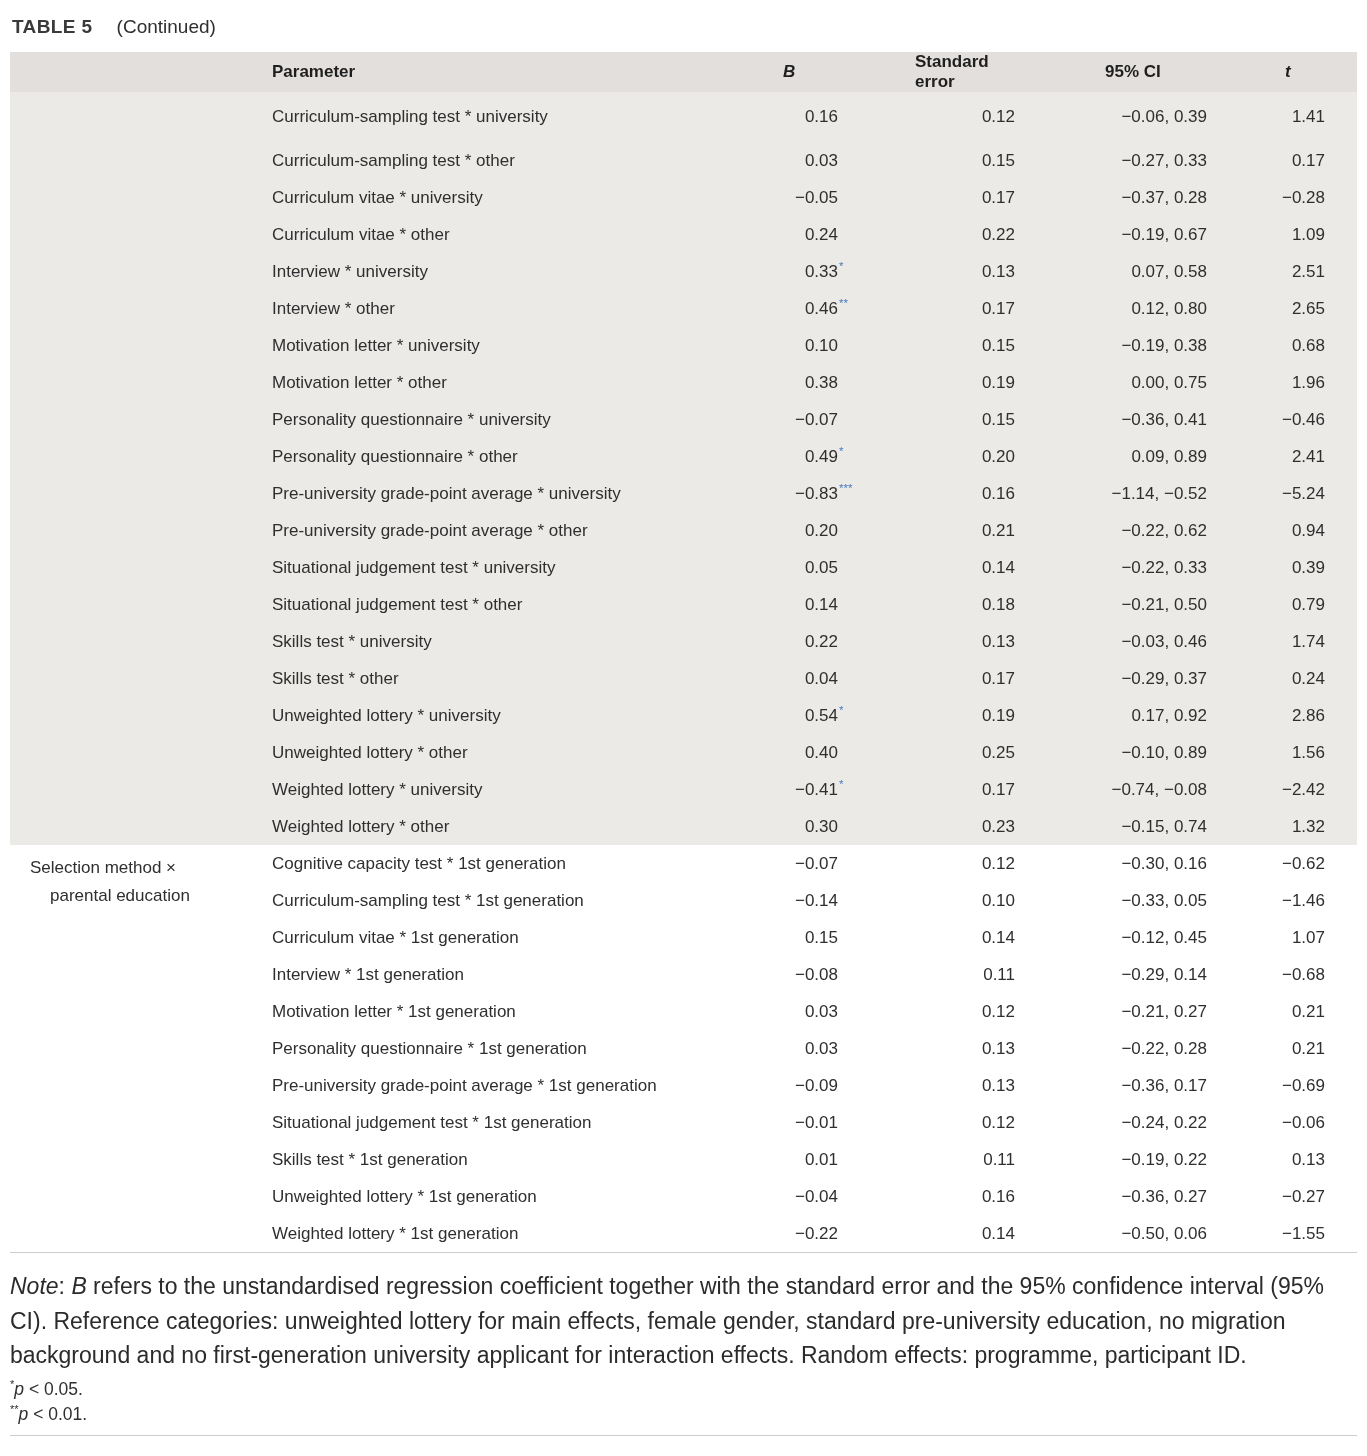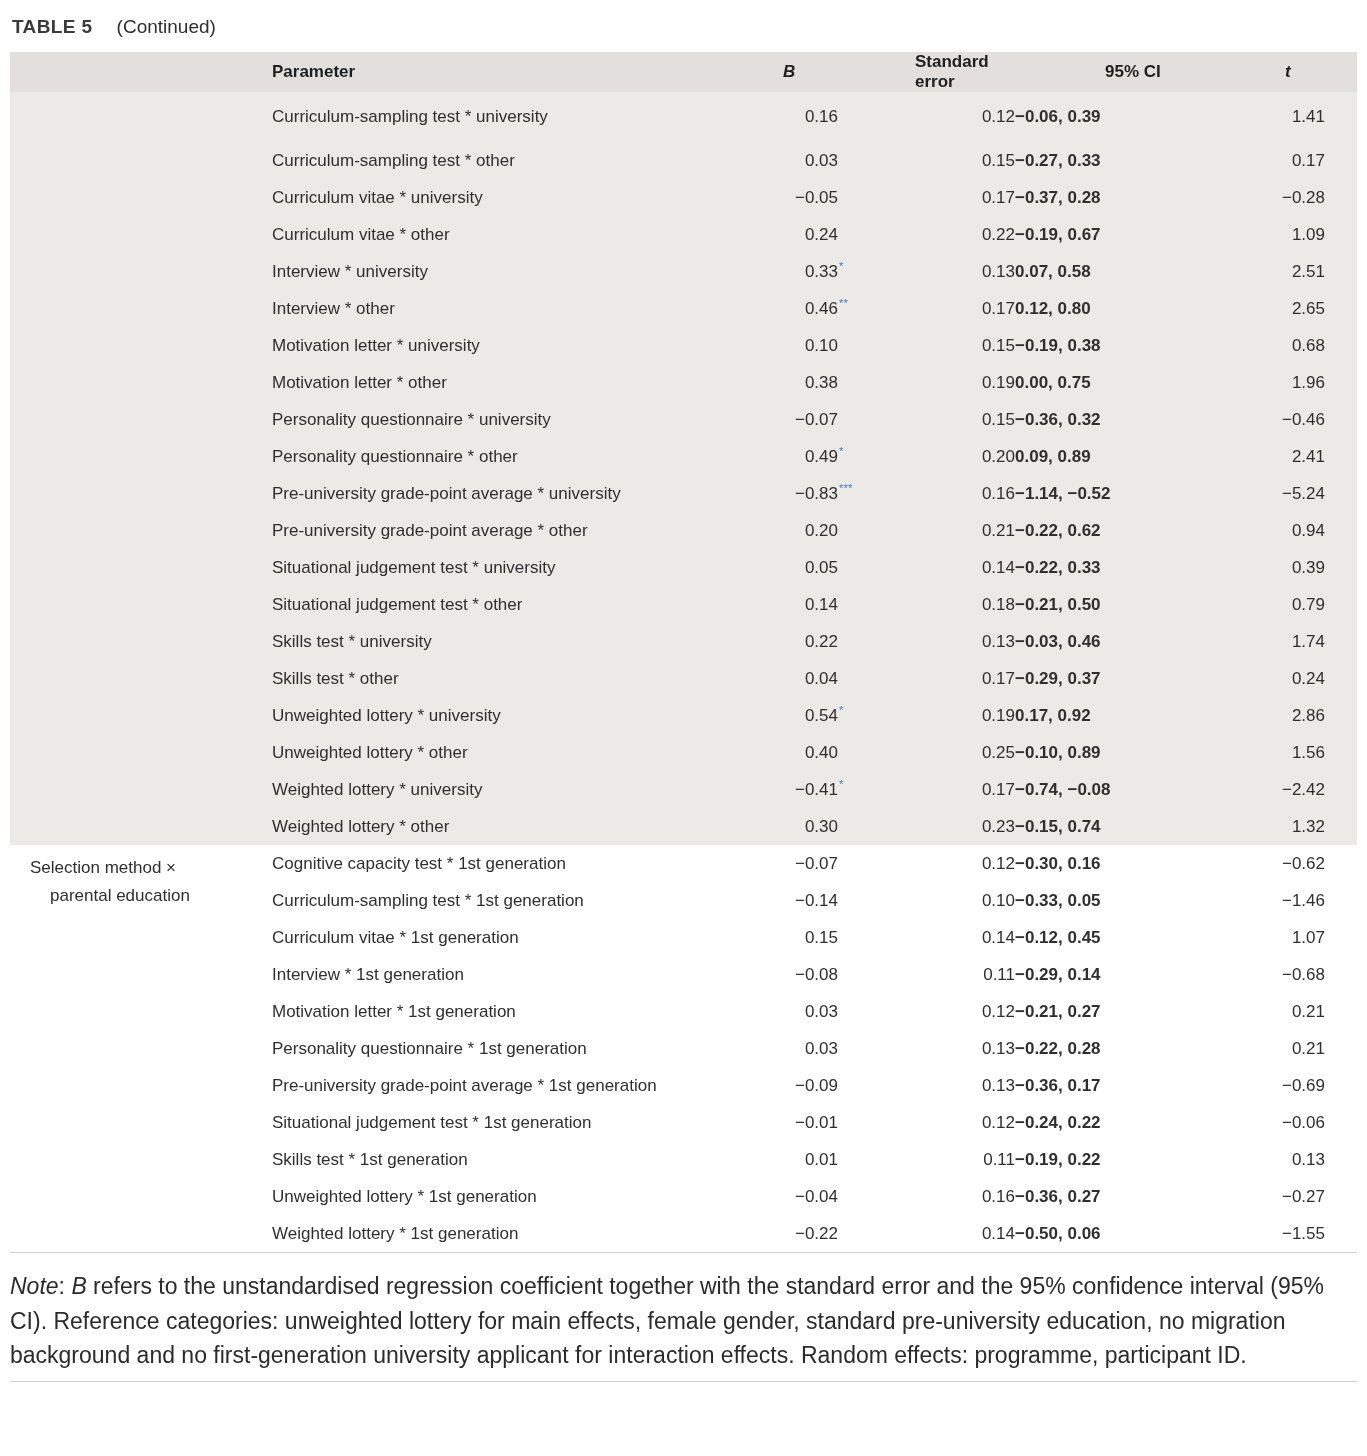--- a/index.html
+++ b/index.html
@@ -83,21 +83,21 @@
   td.param-cell{padding-left:10px;}
   td.b-cell{text-align:right;padding-right:12px;position:relative;white-space:nowrap;}
   sup.sig{
     position:absolute;
     top:7px;
     font-size:11.5px;
     color:var(--sig);
     margin-left:1px;
   }
   td.se-cell{padding-left:65px;text-align:right;}
-  td.ci-cell{text-align:left;padding-right:10px;white-space:nowrap;font-weight:bold;}
+  td.ci-cell{text-align:right;padding-right:10px;white-space:nowrap;}
   td.t-cell{text-align:right;padding-right:32px;white-space:nowrap;}
 
   
   .note{
     width:1347px;
     margin-top:16px;
     font-size:23px;
     line-height:1.5;
     color:#2b2b2b;
   }
@@ -194,21 +194,21 @@
           <td class="param-cell">Motivation letter * other</td>
           <td class="b-cell"><span>0.38</span></td>
           <td class="se-cell">0.19</td>
           <td class="ci-cell">0.00, 0.75</td>
           <td class="t-cell">1.96</td>
         </tr>
         <tr class="shaded">
           <td class="param-cell">Personality questionnaire * university</td>
           <td class="b-cell"><span>−0.07</span></td>
           <td class="se-cell">0.15</td>
-          <td class="ci-cell">−0.36, 0.32</td>
+          <td class="ci-cell">−0.36, 0.41</td>
           <td class="t-cell">−0.46</td>
         </tr>
         <tr class="shaded">
           <td class="param-cell">Personality questionnaire * other</td>
           <td class="b-cell"><span>0.49</span><sup class="sig">*</sup></td>
           <td class="se-cell">0.20</td>
           <td class="ci-cell">0.09, 0.89</td>
           <td class="t-cell">2.41</td>
         </tr>
         <tr class="shaded">
@@ -361,17 +361,19 @@
           <td class="se-cell">0.14</td>
           <td class="ci-cell">−0.50, 0.06</td>
           <td class="t-cell">−1.55</td>
         </tr>
       </tbody>
   </table>
 
   <div class="note"><span class="italic">Note</span><span>: </span><span class="italic">B</span><span> refers to the unstandardised regression coefficient together with the standard error and the 95% confidence interval (95% CI). Reference categories: unweighted lottery for main effects, female gender, standard pre-university education, no migration background and no first-generation university applicant for interaction effects. Random effects: programme, participant ID.</span></div>
 
   <div class="footnotes">
+    <div class="footnote"><sup>*</sup><span class="italic">p</span><span> &lt; 0.05.</span></div>
+    <div class="footnote"><sup>**</sup><span class="italic">p</span><span> &lt; 0.01.</span></div>
   </div>
 
   <div class="bottom-rule"></div>
 
 </div>
 
 </body></html>

